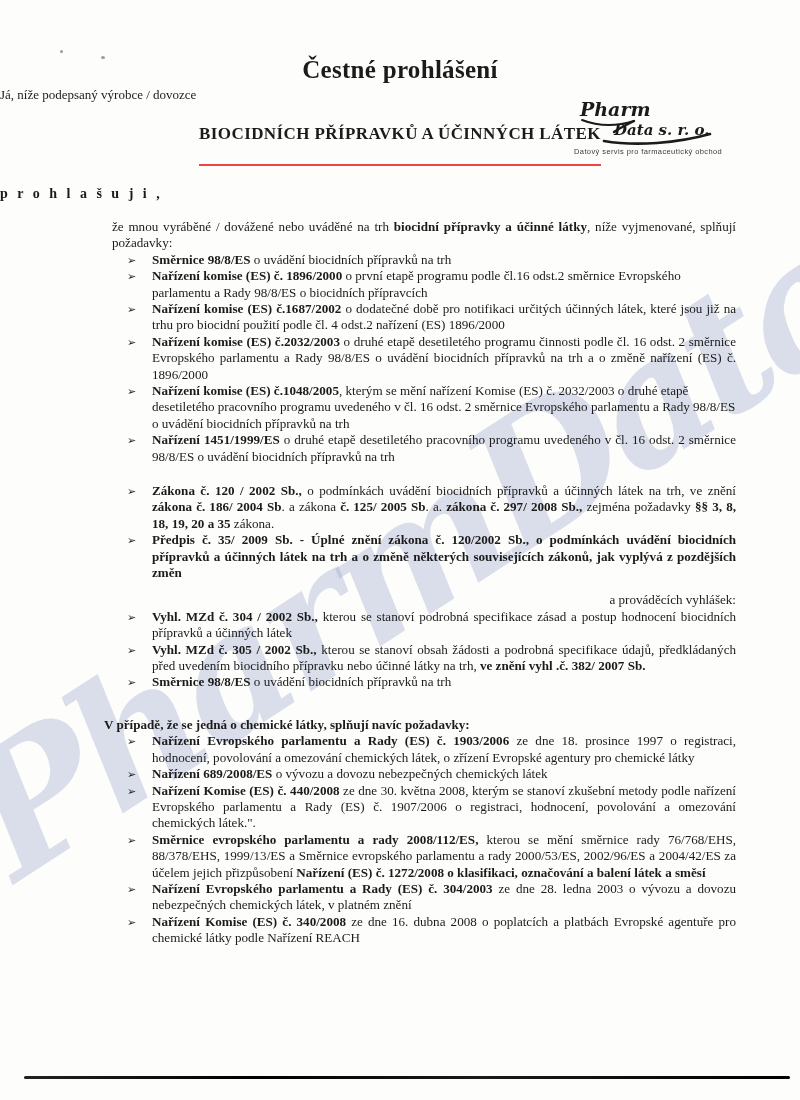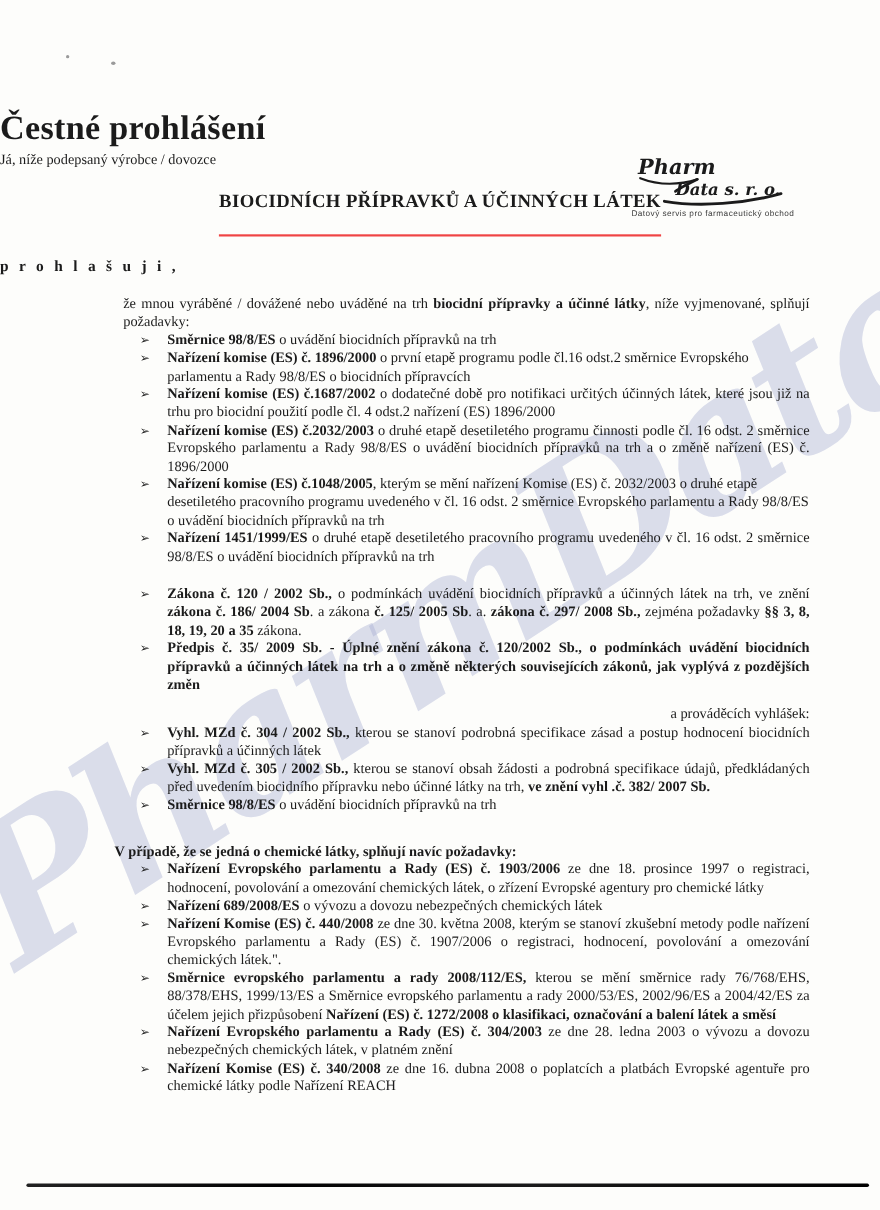--- a/index.html
+++ b/index.html
@@ -29,22 +29,22 @@
   .speck.s2{left:101px;top:56px;width:4px;height:3px;}
   
   .logo{position:absolute;left:574px;top:42px;width:150px;z-index:1;}
   .logo svg{display:block;}
   .logo-tagline{
     margin-top:1px;font-family:Liberation Sans, sans-serif;
     font-size:7.5px;color:#3c3c3c;letter-spacing:0.4px;white-space:nowrap;
   }
   
   .title{
-    margin:98px 0 0 0;
-    font-size:31px;font-weight:bold;letter-spacing:0.3px;
+    margin:56px 0 0 0;text-align:center;
+    font-size:25px;font-weight:bold;letter-spacing:0.3px;
   }
   .subtitle{margin-top:3px;text-align:left;font-size:13px;}
   .doc-heading{margin-top:15px;text-align:center;}
   .doc-heading span{
     display:inline-block;font-size:17px;font-weight:bold;letter-spacing:0.4px;
     border-bottom:2px solid #ef4444;padding-bottom:20px;
   }
   .declare{
     margin-top:19px;text-align:left;
     font-size:14px;font-weight:bold;letter-spacing:3px;

